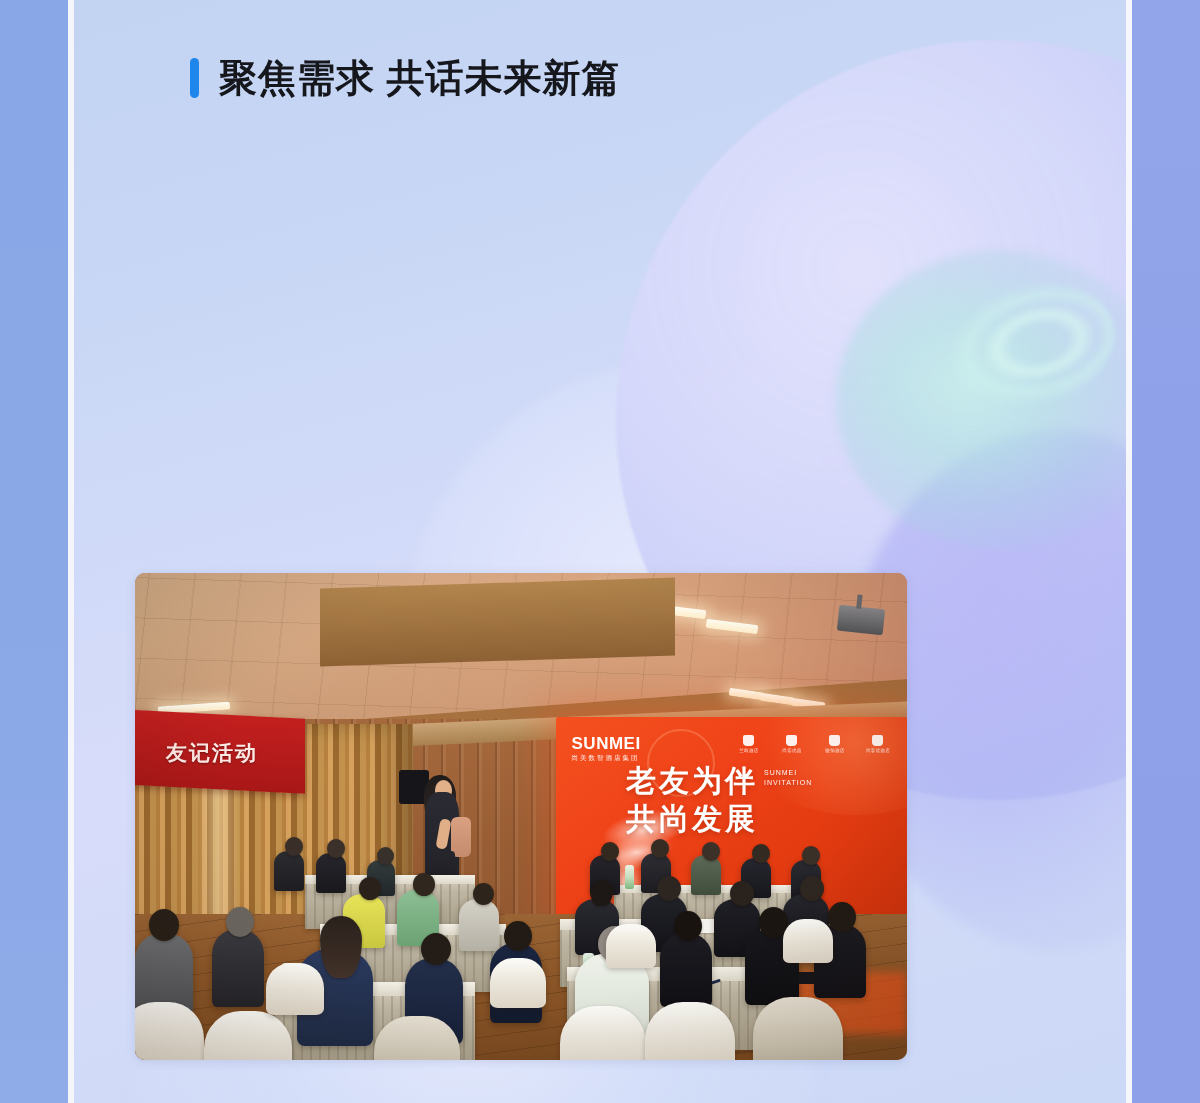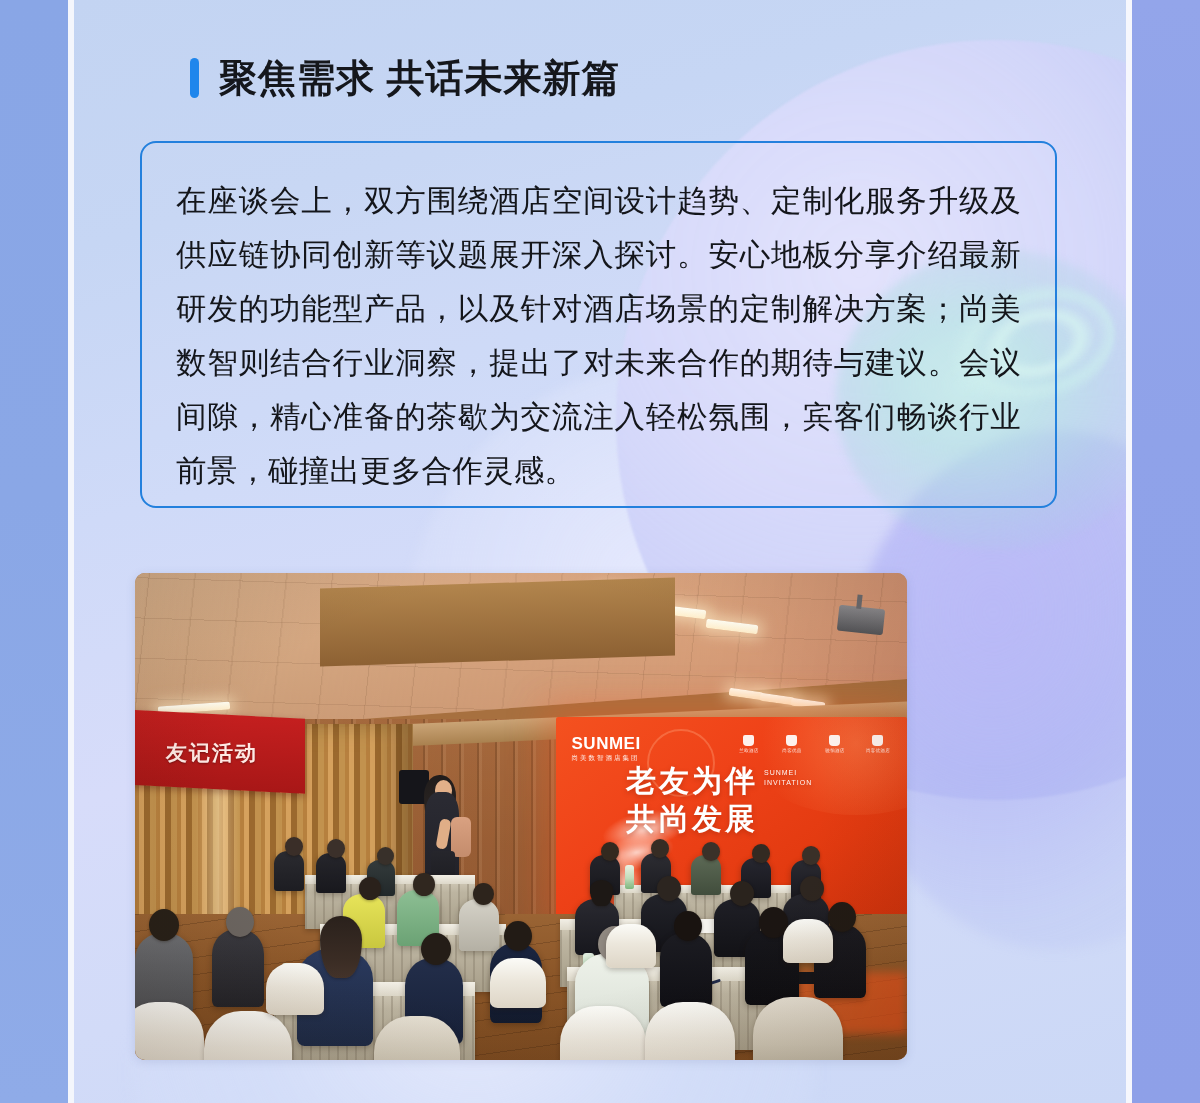--- a/index.html
+++ b/index.html
@@ -705,23 +705,20 @@
     <div class="orb orb-violet"></div>
     <div class="orb orb-teal"></div>
     <div class="orb orb-teal-ring"></div>
     <div class="orb orb-soft-bottom"></div>
 
     <div class="heading-row">
       <div class="heading-accent"></div>
       <div class="heading-text">聚焦需求 共话未来新篇</div>
     </div>
 
-    <div class="body-card">
-      <div class="body-text">在座谈会上，双方围绕酒店空间设计趋势、定制化服务升级及供应链协同创新等议题展开深入探讨。安心地板分享介绍最新研发的功能型产品，以及针对酒店场景的定制解决方案；尚美数智则结合行业洞察，提出了对未来合作的期待与建议。会议间隙，精心准备的茶歇为交流注入轻松氛围，宾客们畅谈行业前景，碰撞出更多合作灵感。</div>
-    </div>
 
     <div class="photo-frame">
       <div class="photo-inner">
 
         <div class="ceiling">
           <div class="ceil-grid"></div>
         </div>
         <div class="ceil-vent"></div>
         <div class="ceil-light cl1"></div>
         <div class="ceil-light cl2"></div>

